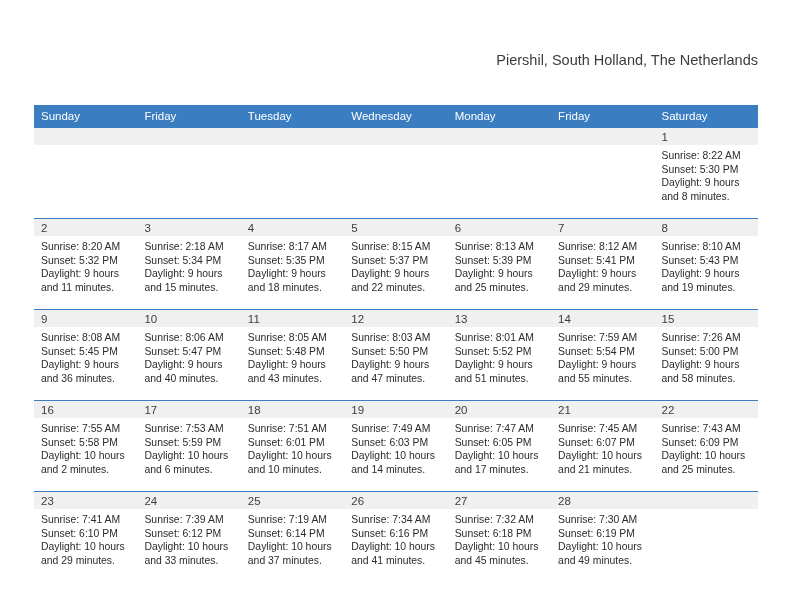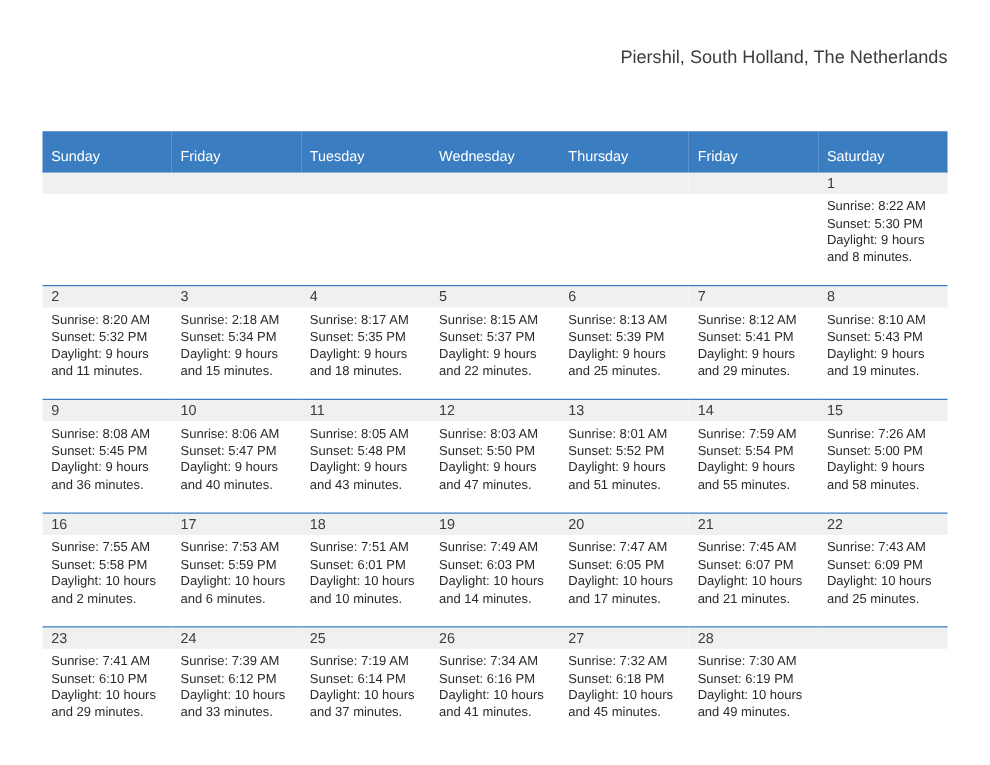--- a/index.html
+++ b/index.html
@@ -82,40 +82,40 @@
   .cal-title {
     font-size: 26px;
     color: #231f20;
     line-height: 32px;
     white-space: nowrap;
   }
   .cal-subtitle {
     font-size: 14.5px;
     color: #3c3c3c;
     line-height: 20px;
-    margin-top: 6px;
+    margin-top: 20px;
     white-space: nowrap;
   }
 
   
   .calendar {
     position: absolute;
     left: 34px;
     top: 105px;
     width: 724px;
     border-collapse: collapse;
     table-layout: fixed;
   }
   .calendar th {
     background: #3a7dc1;
     color: #ffffff;
     font-size: 11.5px;
     font-weight: normal;
     text-align: left;
-    padding: 15px 0 5px 7px;
+    padding: 5px 0 5px 7px;
     height: 10px;
     border: none;
   }
   .calendar td {
     vertical-align: top;
     padding: 0;
     height: 90px;
     border-top: 1.4px solid #3a7dc1;
     background: #ffffff;
   }
@@ -155,21 +155,21 @@
 
   </div>
 
   <table class="calendar">
     <thead>
       <tr id="weekday-row">
           <th>Sunday</th>
           <th>Friday</th>
           <th>Tuesday</th>
           <th>Wednesday</th>
-          <th>Thursday</th>
+          <th>Monday</th>
           <th>Friday</th>
           <th>Saturday</th>
         </tr>
     </thead>
     <tbody id="calendar-body">
         <tr>
           <td class="empty">
             <div class="daynum-bar"></div>
           </td>
           <td class="empty">

